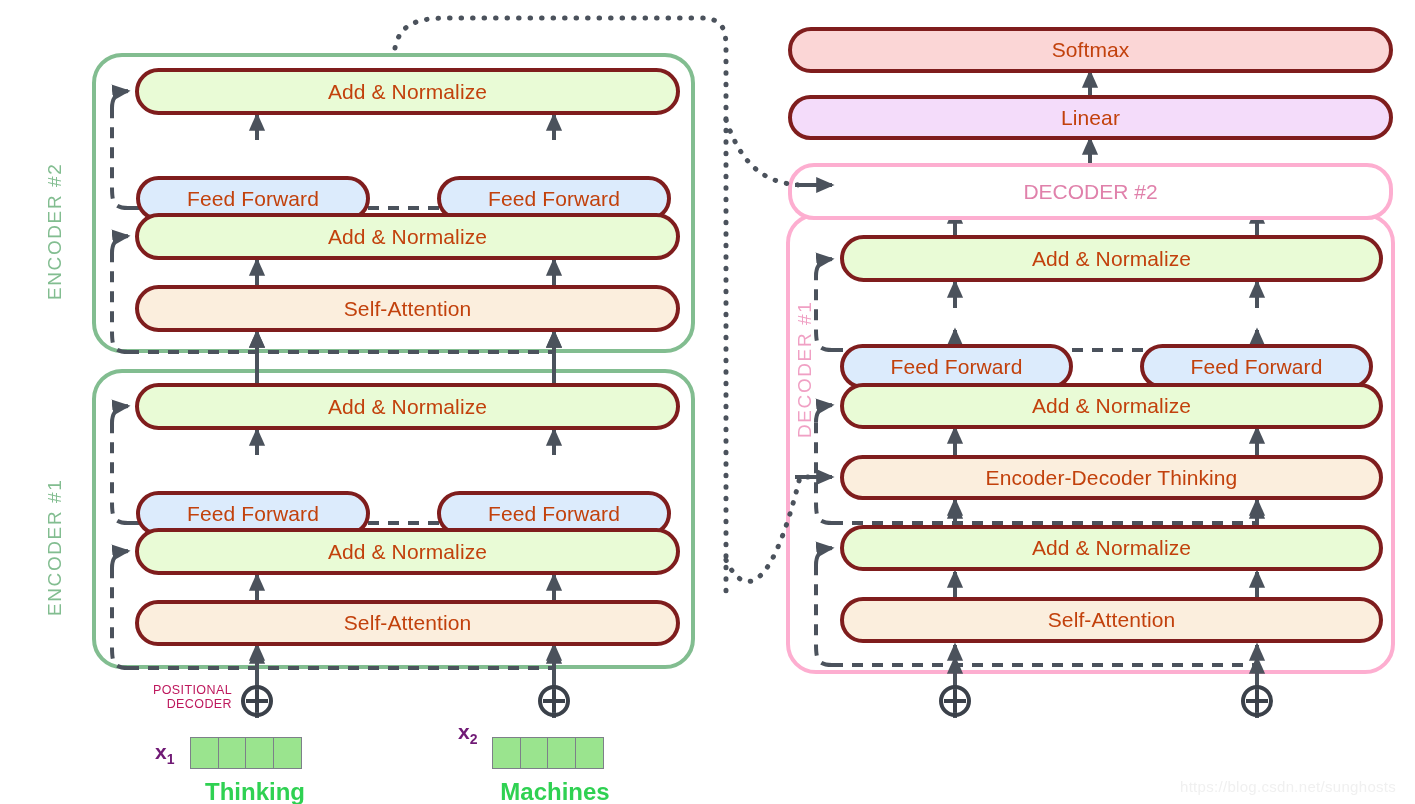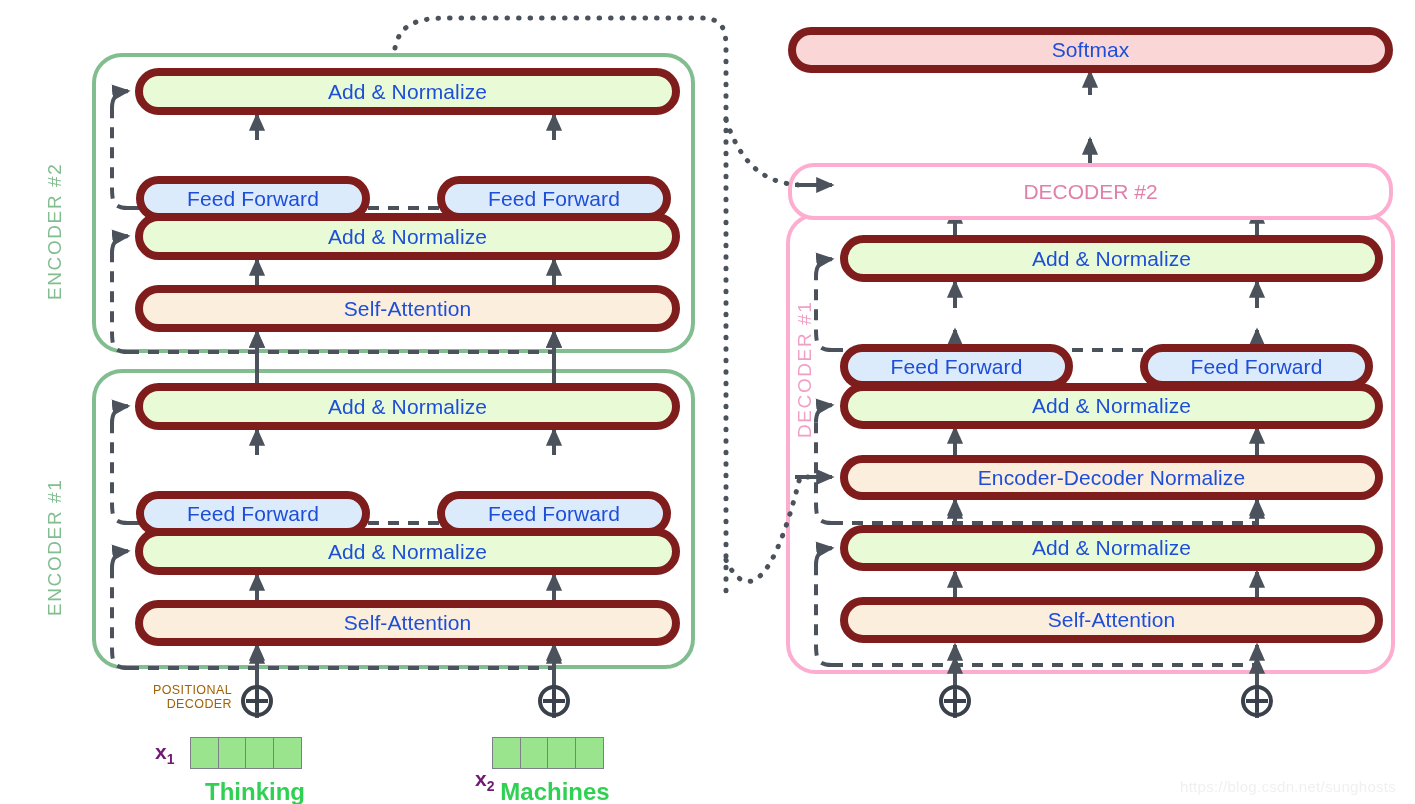--- a/index.html
+++ b/index.html
@@ -11,26 +11,26 @@
     position:relative;
     width:1415px;
     height:804px;
     background:#ffffff;
     overflow:hidden;
   }
   
   .blk{
     position:absolute;
     box-sizing:border-box;
-    border:8px solid #7f1d1d;
+    border:4px solid #7f1d1d;
     border-radius:26px;
     display:flex;
     align-items:center;
     justify-content:center;
-    color:#1d4ed8;
+    color:#c2410c;
     font-size:21px;
     letter-spacing:.1px;
     white-space:nowrap;
     z-index:6;
     text-align:center;
   }
   .blk.green{background:#e9fbd6;}
   .blk.blue {background:#dcebfc;margin-top:36px;}
   .blk.peach{background:#fbeedd;}
   .blk.pink {background:#fbd6d6;}
@@ -74,21 +74,21 @@
 
   
   #wires{position:absolute;left:0;top:0;width:1415px;height:804px;z-index:5;pointer-events:none;}
   #wires-top{position:absolute;left:0;top:0;width:1415px;height:804px;z-index:8;pointer-events:none;}
 
   
   .poslabel{
     position:absolute;
     font-size:12.5px;
     line-height:14px;
-    color:#a16207;
+    color:#be185d;
     letter-spacing:.4px;
     text-align:right;
     z-index:7;
   }
   .embed{
     position:absolute;
     display:flex;
     z-index:7;
   }
   .embed i{
@@ -246,31 +246,32 @@
   <div class="blk green" style="left:135px;top:213px;width:545px;height:47px;">Add &amp; Normalize</div>
   <div class="blk peach" style="left:135px;top:285px;width:545px;height:47px;">Self-Attention</div>
 
   <div class="blk green" style="left:135px;top:383px;width:545px;height:47px;">Add &amp; Normalize</div>
   <div class="blk blue" style="left:136px;top:455px;width:234px;height:45px;">Feed Forward</div>
   <div class="blk blue" style="left:437px;top:455px;width:234px;height:45px;">Feed Forward</div>
   <div class="blk green" style="left:135px;top:528px;width:545px;height:47px;">Add &amp; Normalize</div>
   <div class="blk peach" style="left:135px;top:600px;width:545px;height:46px;">Self-Attention</div>
 
   <div class="blk pink" style="left:788px;top:27px;width:605px;height:46px;">Softmax</div>
+  <div class="blk lav" style="left:788px;top:95px;width:605px;height:45px;">Linear</div>
 
   <div class="dec2box" style="left:788px;top:163px;width:605px;height:57px;">DECODER #2</div>
 
   <div class="frame dec" style="left:786px;top:213px;width:609px;height:461px;"></div>
   <div class="vlabel dec" style="left:794px;top:258px;height:180px;">DECODER #1</div>
 
   <div class="blk green" style="left:840px;top:235px;width:543px;height:47px;">Add &amp; Normalize</div>
   <div class="blk blue" style="left:840px;top:308px;width:233px;height:45px;">Feed Forward</div>
   <div class="blk blue" style="left:1140px;top:308px;width:233px;height:45px;">Feed Forward</div>
   <div class="blk green" style="left:840px;top:383px;width:543px;height:46px;">Add &amp; Normalize</div>
-  <div class="blk peach" style="left:840px;top:455px;width:543px;height:45px;">Encoder-Decoder Normalize</div>
+  <div class="blk peach" style="left:840px;top:455px;width:543px;height:45px;">Encoder-Decoder Thinking</div>
   <div class="blk green" style="left:840px;top:525px;width:543px;height:46px;">Add &amp; Normalize</div>
   <div class="blk peach" style="left:840px;top:597px;width:543px;height:46px;">Self-Attention</div>
 
   <svg id="wires-top" viewBox="0 0 1415 804">
     <g stroke="#4b525c" fill="none" stroke-width="5" stroke-linecap="round" stroke-dasharray="0.5 11">
 
       <path d="M395,48 C400,22 420,18 450,18 L700,18 C722,18 726,28 726,48 L726,600"></path>
 
       <path d="M726,120 C740,160 760,183 800,185"></path>
 
@@ -309,21 +310,21 @@
     <span>x</span><sub>1</sub>
   </div>
   <div class="embed" style="left:190px;top:737px;">
     <i></i>
       <i></i>
       <i></i>
       <i></i>
   </div>
   <div class="word" style="left:175px;top:778px;width:160px;">Thinking</div>
 
-  <div class="xlab" style="left:458px;top:767px;margin-left:17px;">
+  <div class="xlab" style="left:458px;top:720px;">
     <span>x</span><sub>2</sub>
   </div>
   <div class="embed" style="left:492px;top:737px;">
     <i></i>
       <i></i>
       <i></i>
       <i></i>
   </div>
   <div class="word" style="left:475px;top:778px;width:160px;">Machines</div>
 

